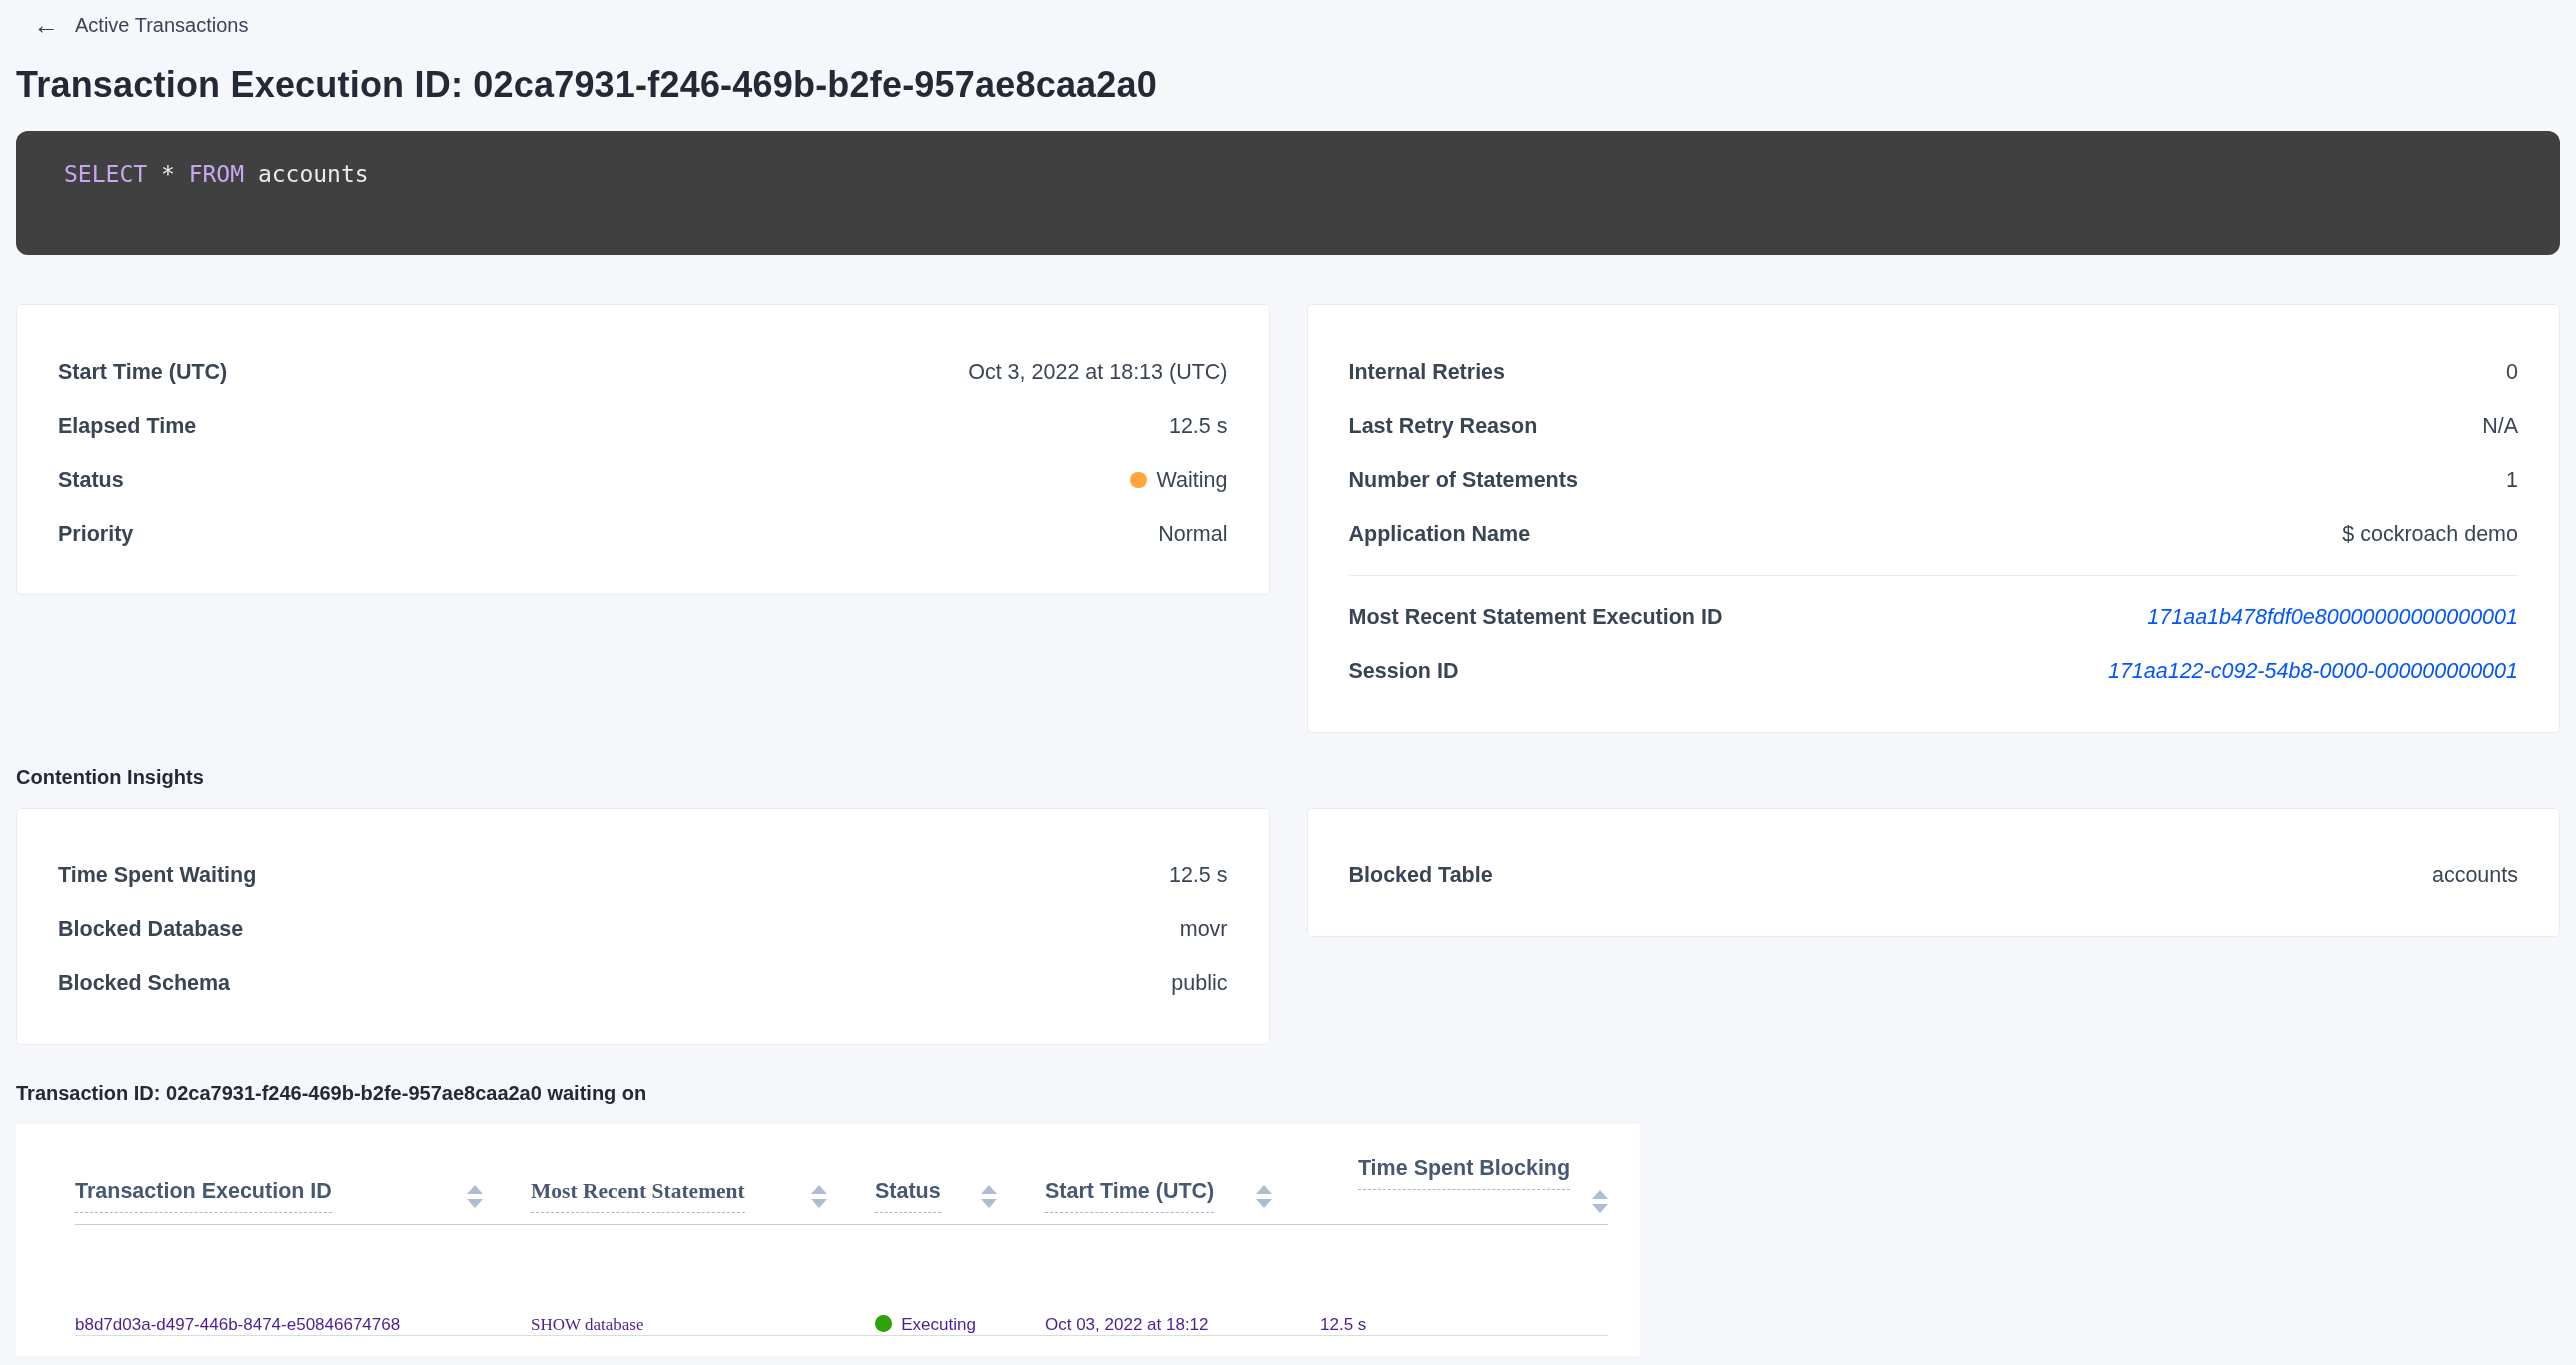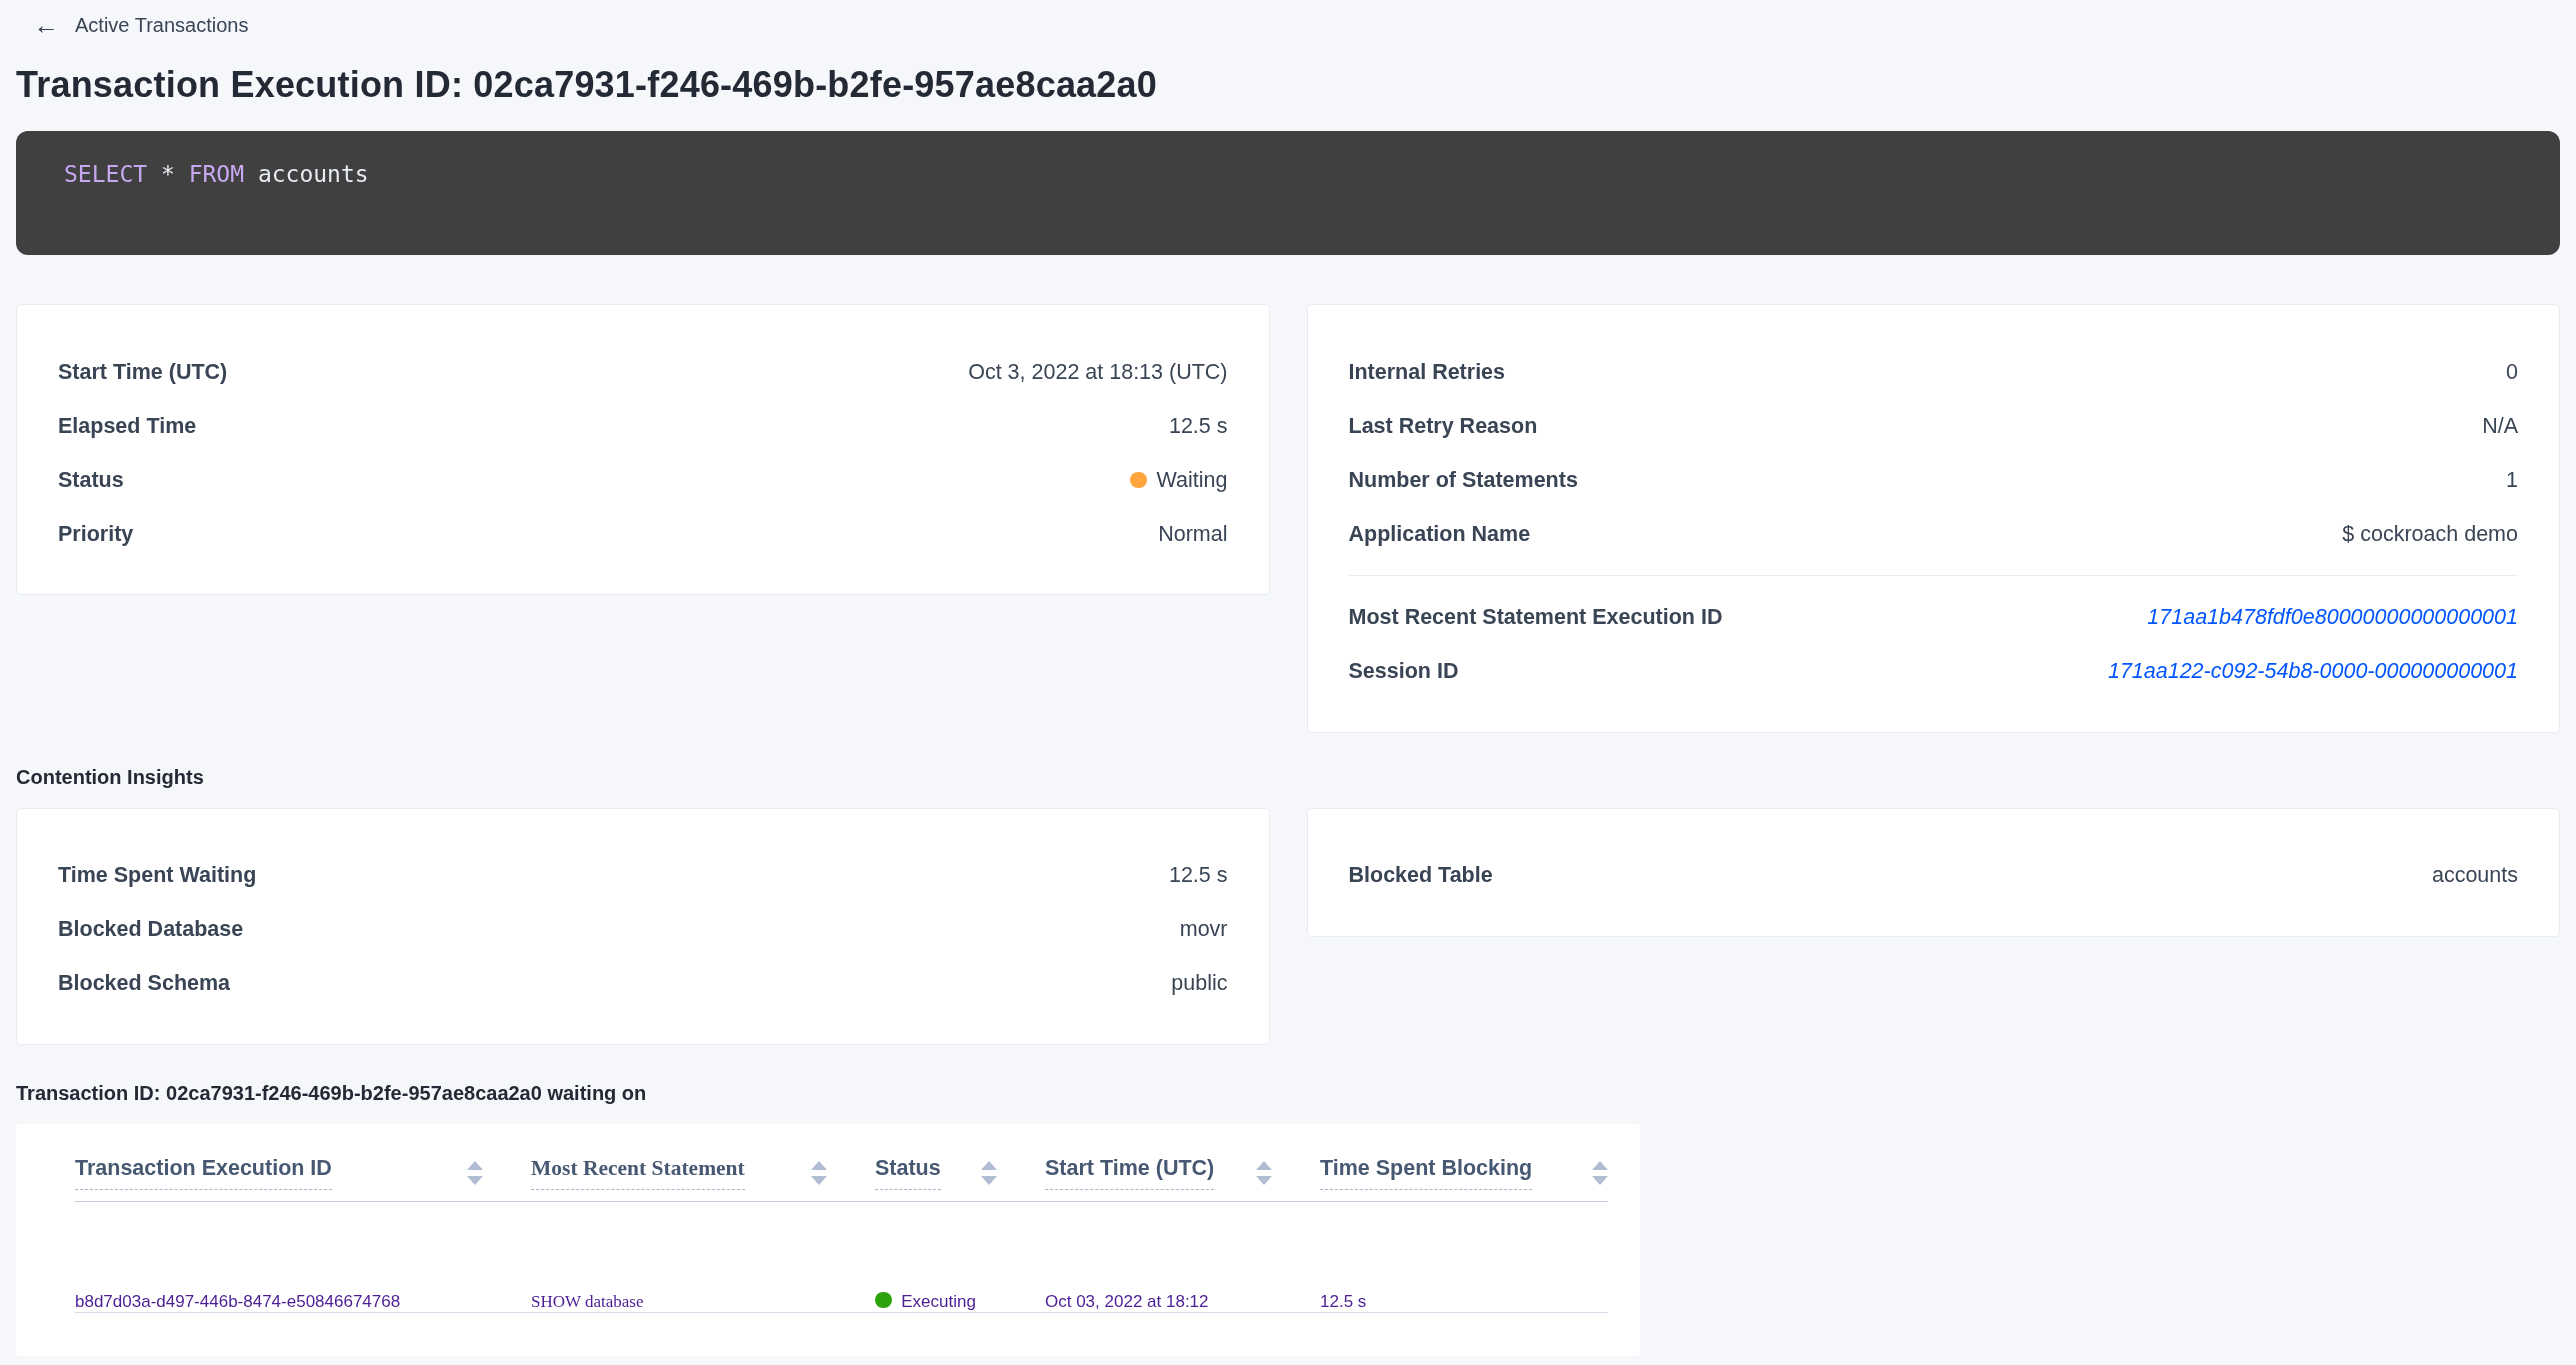--- a/index.html
+++ b/index.html
@@ -61,21 +61,21 @@
   }
   .th { display: flex; align-items: center; font-size: 21.5px; font-weight: bold; color: #475872; cursor: pointer; justify-content: center; }
   .th-label { border-bottom: 1.6px dashed #A9B5C9; padding-bottom: 8px; }
   .sort { display: flex; flex-direction: column; gap: 5.6px; margin-left: auto; margin-right: 48px; cursor: pointer; }
   .tri-up { width: 0; height: 0; border-left: 8px solid transparent; border-right: 8px solid transparent; border-bottom: 9.5px solid #AEBDD2; }
   .tri-down { width: 0; height: 0; border-left: 8px solid transparent; border-right: 8px solid transparent; border-top: 9.5px solid #AEBDD2; }
   .col-1 { width: 456px; }
   .col-2 { width: 344px; font-family: Liberation Serif, serif; }
   .col-3 { width: 170px; }
   .col-4 { width: 275px; }
-  .col-5 { width: 288px; }
+  .col-5 { width: 288px; flex-direction: column; }
   .col-5 .sort { margin-right: 0; }
   .tbl-row {
     display: flex; align-items: flex-end; height: 111px;
     border-bottom: 0.8px solid #D6DCE8; font-size: 17px; color: #4c1d95;
   }
   .td { padding-right: 16px; }
 </style>
 </head>
 <body>
 

